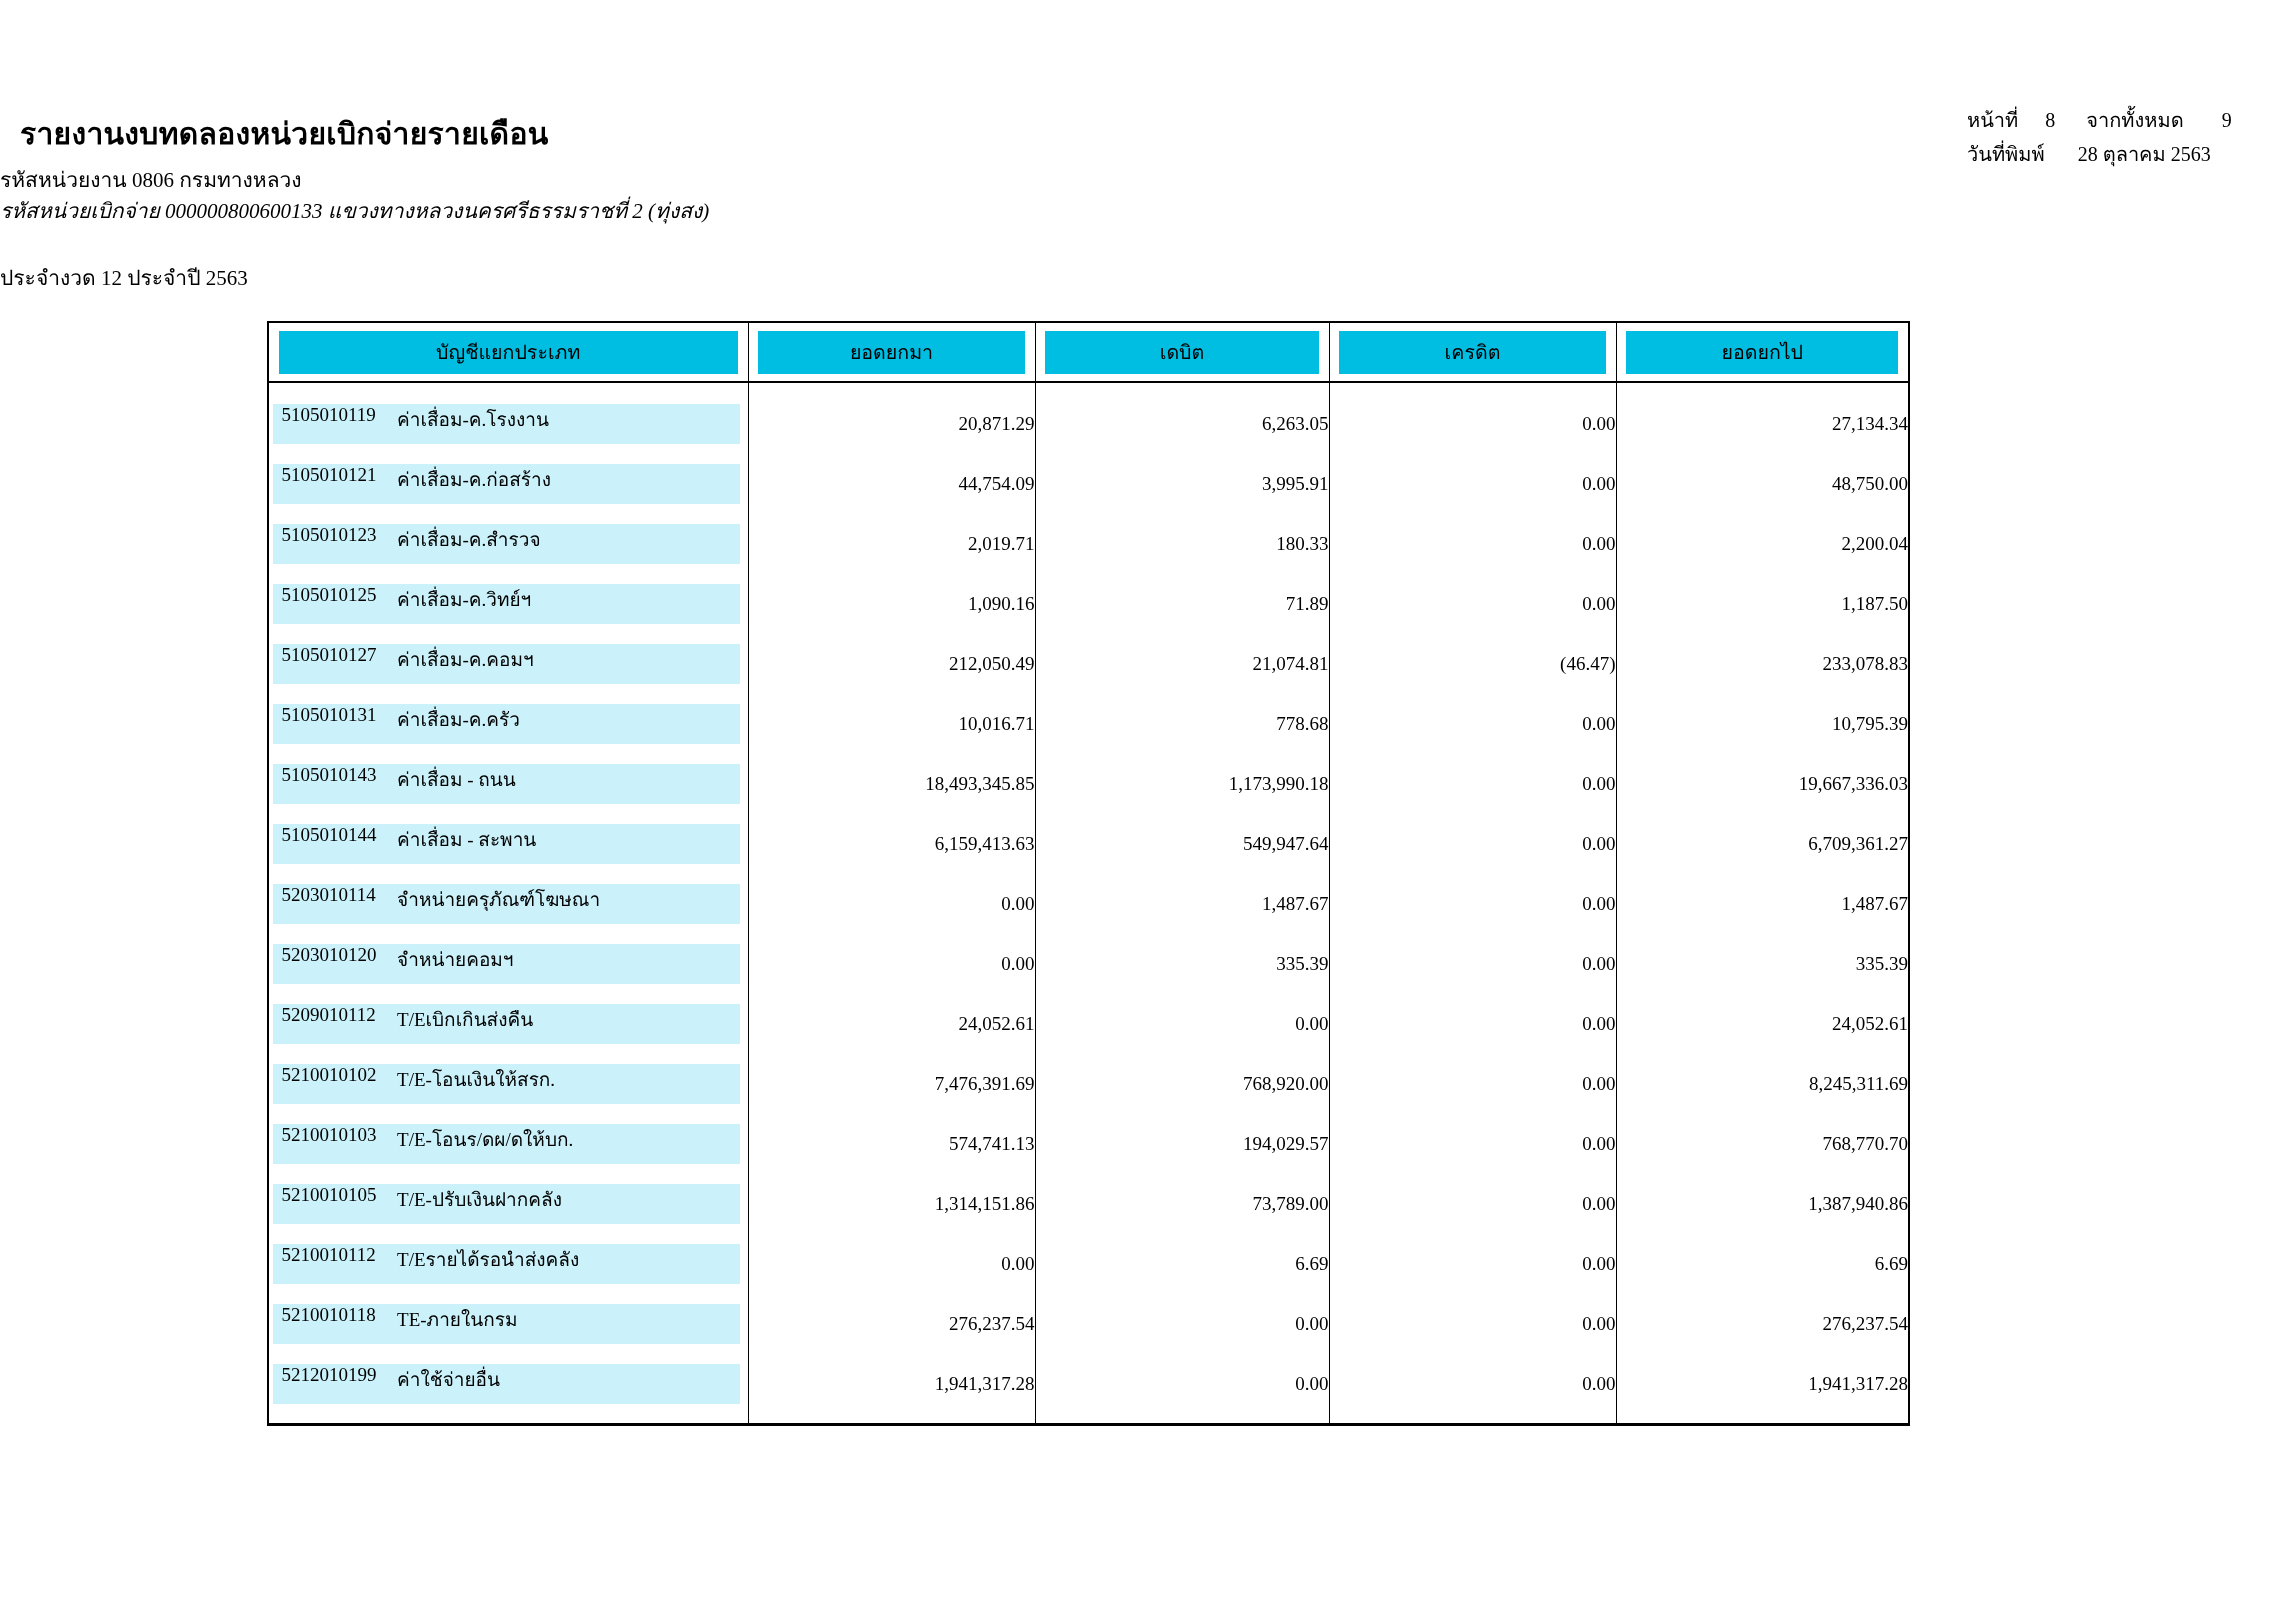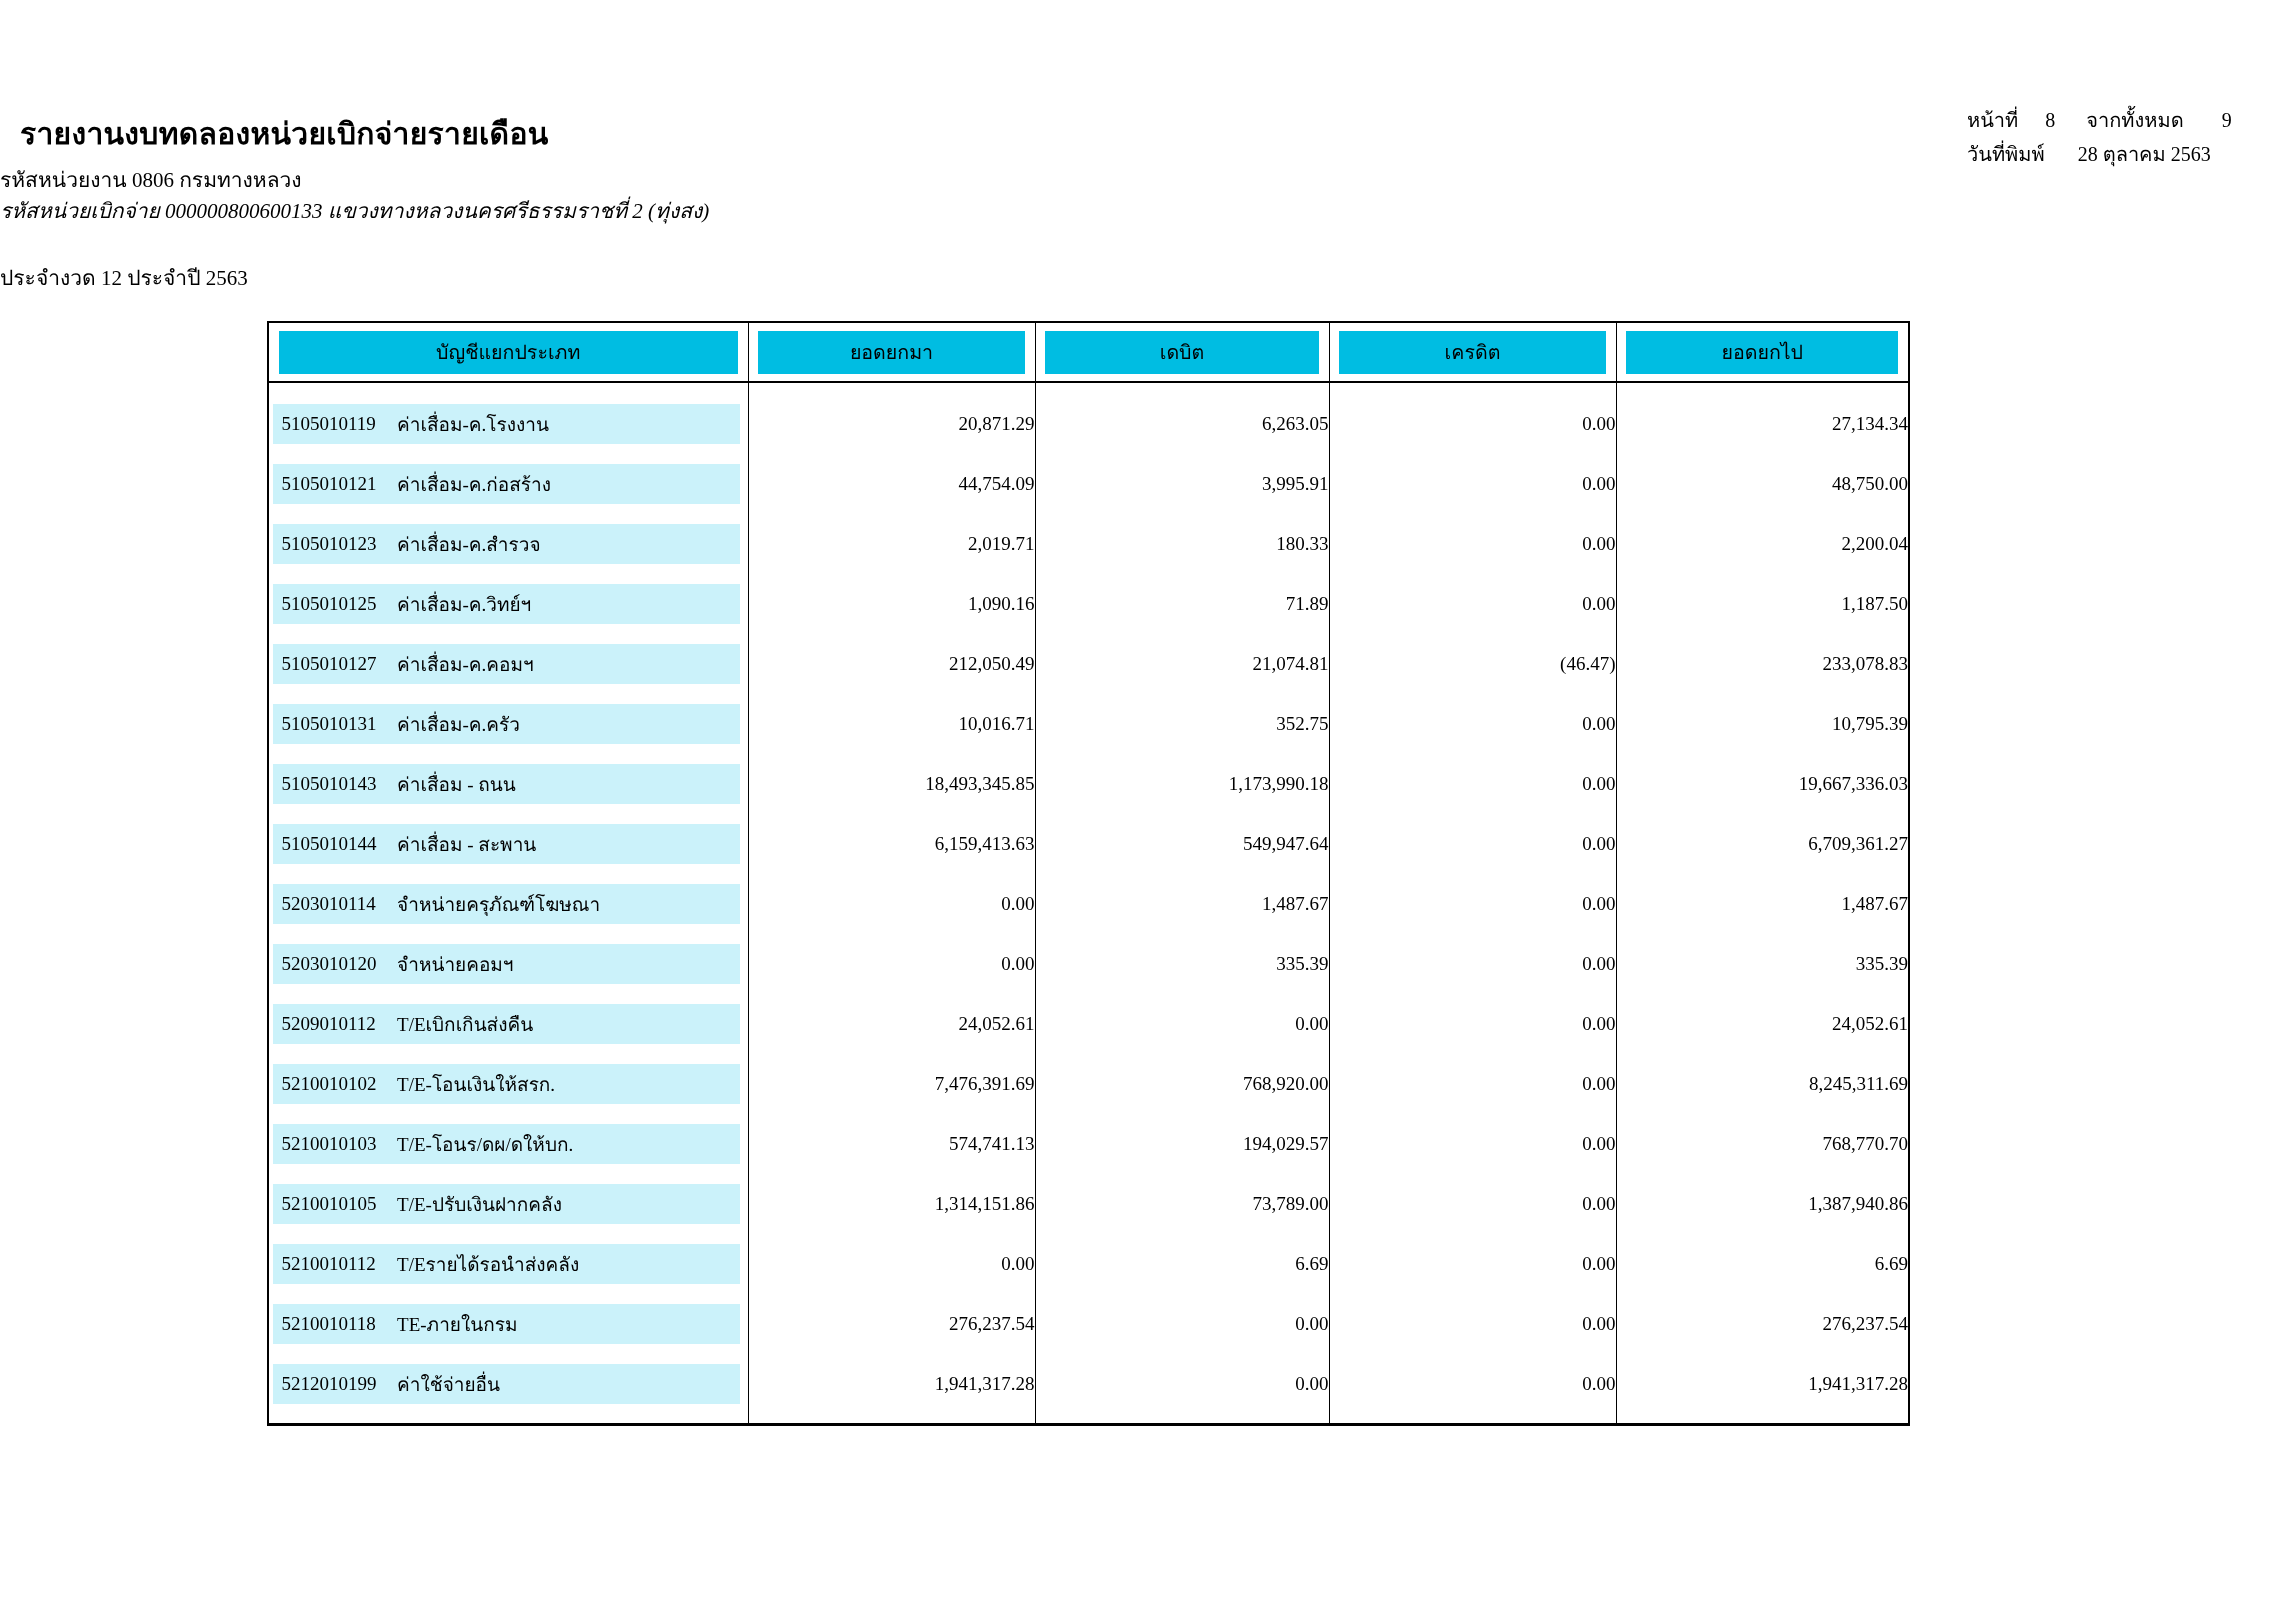--- a/index.html
+++ b/index.html
@@ -67,21 +67,21 @@
     font-size:19.6px;
   }
   tr.spacer-top td{height:11.7px;}
   tr.spacer-bottom td{height:10.4px;}
   tr.data-row td{height:60px;font-size:19px;}
   td.num-cell{text-align:right;padding-right:9px;}
   .rowchip{
     background:var(--row-fill);
     margin:0 7.8px 0 3.9px;
     height:40px;
-    display:flex;align-items:center;
+    display:flex;
     font-size:19px;
   }
   .rowchip .acct-code{margin-left:8.5px;width:104px;flex:none;}
   .rowchip .acct-name{margin-left:11.7px;white-space:nowrap;}
 </style>
 </head>
 <body>
 
 <div class="doc-title">รายงานงบทดลองหน่วยเบิกจ่ายรายเดือน</div>
 <div class="doc-sub s1">รหัสหน่วยงาน 0806 กรมทางหลวง</div>
@@ -199,21 +199,21 @@
     <td class="num-cell">233,078.83</td>
   </tr>
         <tr class="data-row">
     <td>
       <div class="rowchip">
         <span class="acct-code">5105010131</span>
         <span class="acct-name">ค่าเสื่อม-ค.ครัว</span>
       </div>
     </td>
     <td class="num-cell">10,016.71</td>
-    <td class="num-cell">352.75</td>
+    <td class="num-cell">778.68</td>
     <td class="num-cell">0.00</td>
     <td class="num-cell">10,795.39</td>
   </tr>
         <tr class="data-row">
     <td>
       <div class="rowchip">
         <span class="acct-code">5105010143</span>
         <span class="acct-name">ค่าเสื่อม - ถนน</span>
       </div>
     </td>

